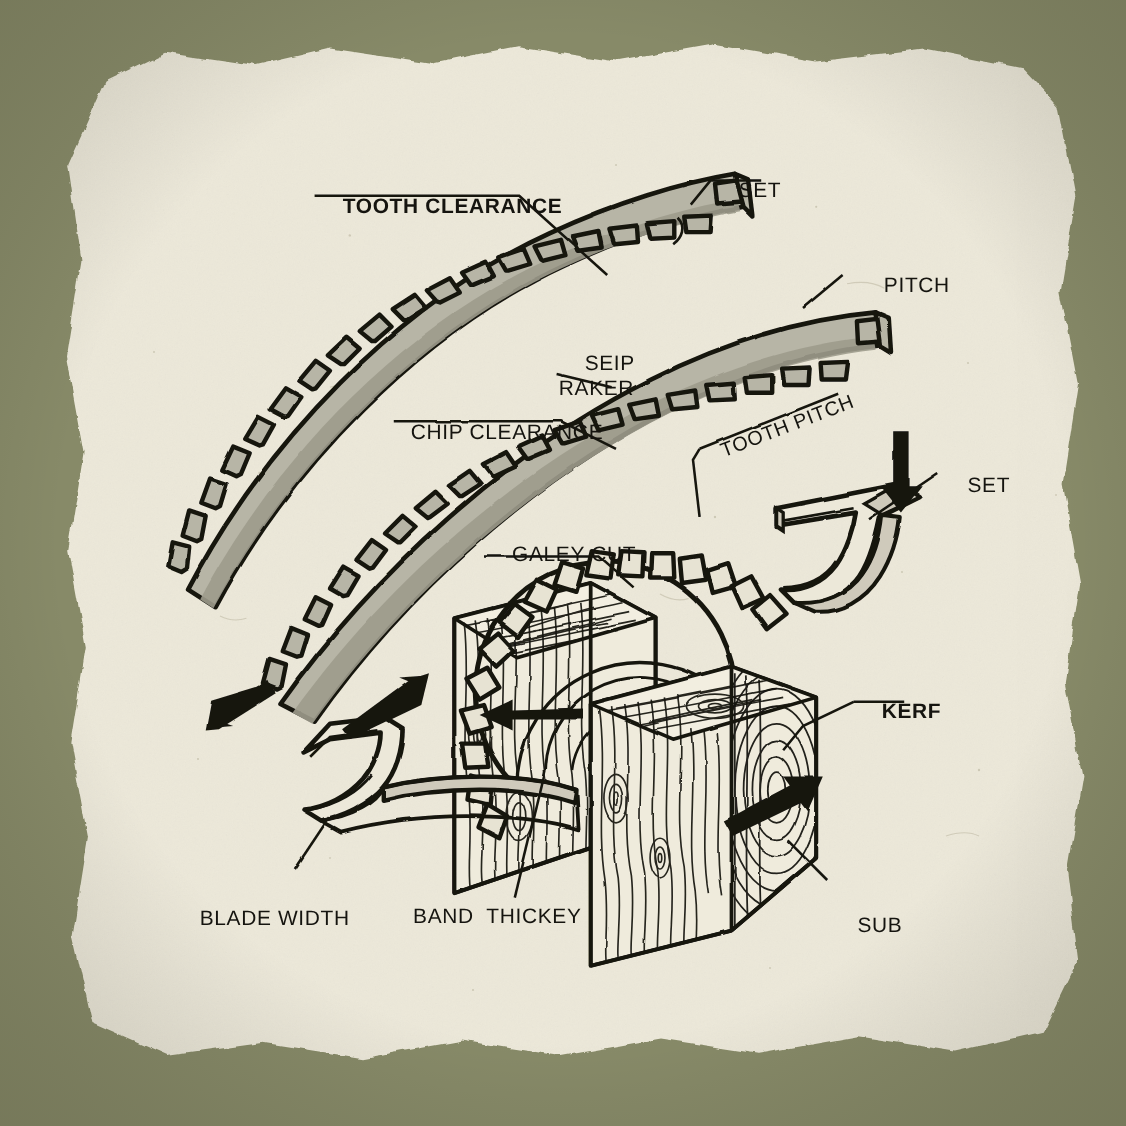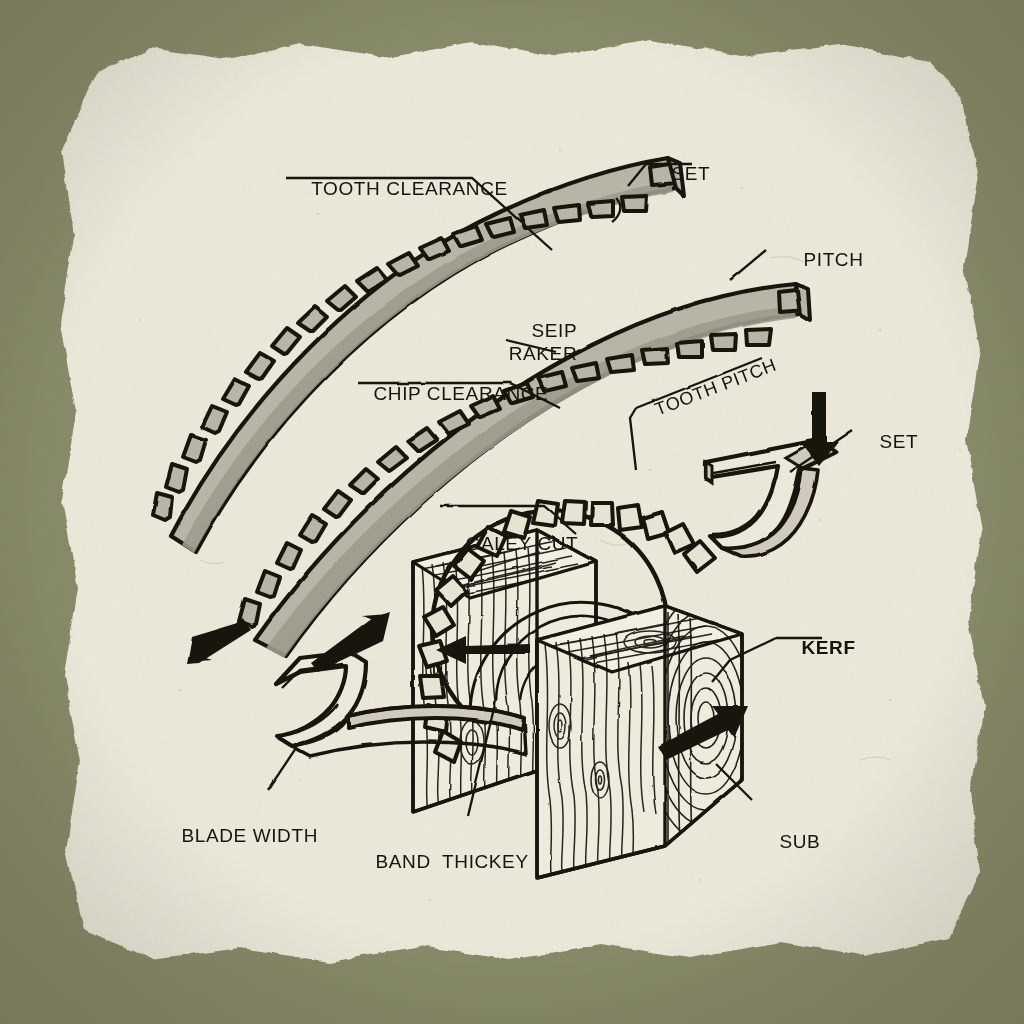--- a/index.html
+++ b/index.html
@@ -20,21 +20,21 @@
   
   .lbl{
     position:absolute;
     font-family:"Liberation Sans", sans-serif;
     color:#15140f;
     letter-spacing:.6px;
     white-space:pre;
     line-height:1.12;
     font-weight:400;
   }
-  .lbl.two{line-height:1.22;text-align:right;}
+  .lbl.two{line-height:1.22;}
   .s22{font-size:19px;}
   .s20{font-size:18px;}
 </style>
 </head>
 <body>
 
 <div id="stage">
 
   <div id="paper-wrap">
     <svg id="paper-svg" width="1024" height="1024" viewBox="0 0 1024 1024">
@@ -388,21 +388,21 @@
         <path d="M268,790 L300,742"></path>
 
         <path d="M468,816 L496,700"></path>
 
         <path name="sub-leader" d="M752,800 L716,764"></path>
       </g>
 
     </g>
   </svg>
 
-  <div class="lbl s22" style="left:288px;top:157px;">
+  <div class="lbl s22" style="left:288px;top:157px;font-weight:bold;">
     <span>TOOTH CLEARANCE</span>
   </div>
 
   <div class="lbl s22" style="left:648px;top:142px;">
     <span>SET</span>
   </div>
 
   <div class="lbl s22" style="left:780px;top:228px;">
     <span>PITCH</span>
   </div>
@@ -417,33 +417,33 @@
   </div>
 
   <div class="lbl s20" style="left:646px;top:386px;transform:rotate(-21deg);transform-origin:0 100%;">
     <span>TOOTH PITCH</span>
   </div>
 
   <div class="lbl s22" style="left:856px;top:410px;">
     <span>SET</span>
   </div>
 
-  <div class="lbl s22" style="left:442px;top:512px;">
+  <div class="lbl s22" style="left:442px;top:473px;">
     <span>GALEY CUT</span>
   </div>
 
   <div class="lbl s22" style="left:778px;top:616px;font-weight:bold;">
     <span>KERF</span>
   </div>
 
   <div class="lbl s22" style="left:158px;top:804px;">
     <span>BLADE WIDTH</span>
   </div>
 
   <div class="lbl s22" style="left:756px;top:810px;">
     <span>SUB</span>
   </div>
 
-  <div class="lbl s22" style="left:352px;top:830px;">
+  <div class="lbl s22" style="left:352px;top:802px;">
     <span>BAND  THICKEY</span>
   </div>
 
 </div>
 
 </body></html>

